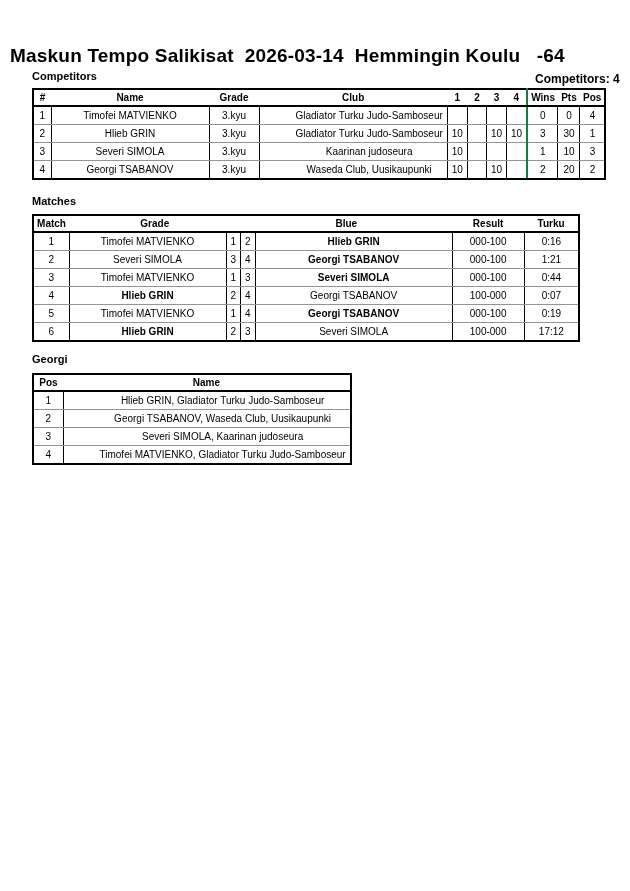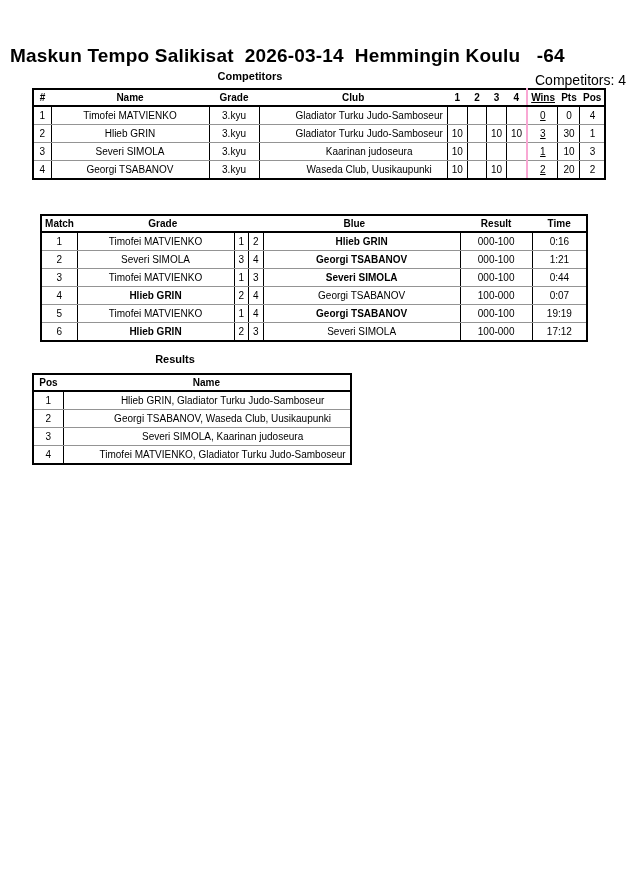--- a/index.html
+++ b/index.html
@@ -6,45 +6,45 @@
   .page{
     position:relative;width:630px;height:891px;background:#ffffff;
     font-family:"Liberation Sans","DejaVu Sans",sans-serif;color:#000;
     overflow:hidden;
   }
   .doc-title{
     position:absolute;left:10px;top:45px;font-size:19px;font-weight:bold;
     white-space:pre;letter-spacing:0.2px;
   }
   .section-heading{
-    position:absolute;font-size:11px;font-weight:bold;text-align:center;
+    position:absolute;font-size:11px;font-weight:bold;
   }
   .heading-competitors{left:32px;top:70px;width:436px;}
   .heading-matches{left:32px;top:195px;width:482px;}
   .heading-results{left:32px;top:353px;width:286px;}
-  .comp-count{position:absolute;left:535px;top:72px;font-size:14px;}
+  .comp-count{position:absolute;left:535px;top:72px;font-size:12px;font-weight:bold;}
   table{
     position:absolute;border-collapse:collapse;table-layout:fixed;
     font-size:10px;background:#fff;border:2px solid #000;
   }
   .tbl-competitors{left:32px;top:88px;}
-  .tbl-matches{left:40px;top:214px;}
+  .tbl-matches{left:32px;top:214px;}
   .tbl-results{left:32px;top:373px;}
   th{
     font-weight:bold;height:15px;padding:0 3px;text-align:center;
     border:none;border-bottom:2px solid #000;overflow:visible;white-space:nowrap;
   }
   td{
     height:17px;padding:0 4px;border:1px solid #000;border-top:1px solid #949494;
     border-bottom:1px solid #949494;overflow:visible;white-space:nowrap;
   }
   tr:last-child td{border-bottom:2px solid #000;}
   .ctr{text-align:center;}
   .lft{text-align:center;}
-  th.thick,td.thick{border-left:2px solid #f9a8d4;text-decoration:underline;}
+  th.thick,td.thick{border-left:2px solid #15803d;}
   .overflow-text{position:relative;z-index:3;white-space:nowrap;padding-left:32px;}
   .winner{font-weight:bold;}
 </style>
 </head>
 <body>
 
 <div class="page">
 
   <div class="doc-title">Maskun Tempo Salikisat  2026-03-14  Hemmingin Koulu   -64</div>
 
@@ -129,38 +129,39 @@
         <td class="ctr"></td>
         <td class="ctr">10</td>
         <td class="ctr"></td>
         <td class="ctr thick">2</td>
         <td class="ctr">20</td>
         <td class="ctr">2</td>
       </tr>
     </tbody>
   </table>
 
+  <div class="section-heading heading-matches">Matches</div>
 
   <table class="tbl-matches">
     <colgroup>
       <col style="width:36px">
         <col style="width:157px">
         <col style="width:14px">
         <col style="width:14px">
       <col style="width:197px">
         <col style="width:72px">
         <col style="width:55px">
     </colgroup>
     <thead>
       <tr>
         <th>Match</th>
         <th colspan="2">Grade</th>
         <th colspan="2">Blue</th>
         <th>Result</th>
-        <th>Time</th>
+        <th>Turku</th>
       </tr>
     </thead>
     <tbody>
       <tr>
         <td class="ctr">1</td>
         <td class="lft white-cell">Timofei MATVIENKO</td>
         <td class="ctr">1</td>
         <td class="ctr">2</td>
         <td class="lft blue-cell winner">Hlieb GRIN</td>
         <td class="ctr">000-100</td>
@@ -193,35 +194,35 @@
         <td class="ctr">100-000</td>
         <td class="ctr">0:07</td>
       </tr>
       <tr>
         <td class="ctr">5</td>
         <td class="lft white-cell">Timofei MATVIENKO</td>
         <td class="ctr">1</td>
         <td class="ctr">4</td>
         <td class="lft blue-cell winner">Georgi TSABANOV</td>
         <td class="ctr">000-100</td>
-        <td class="ctr">19:19</td>
+        <td class="ctr">0:19</td>
       </tr>
       <tr>
         <td class="ctr">6</td>
         <td class="lft white-cell winner">Hlieb GRIN</td>
         <td class="ctr">2</td>
         <td class="ctr">3</td>
         <td class="lft blue-cell">Severi SIMOLA</td>
         <td class="ctr">100-000</td>
         <td class="ctr">17:12</td>
       </tr>
     </tbody>
   </table>
 
-  <div class="section-heading heading-results">Results</div>
+  <div class="section-heading heading-results">Georgi</div>
 
   <table class="tbl-results">
     <colgroup>
       <col style="width:30px">
         <col style="width:255px">
     </colgroup>
     <thead>
       <tr>
         <th>Pos</th>
         <th>Name</th>

